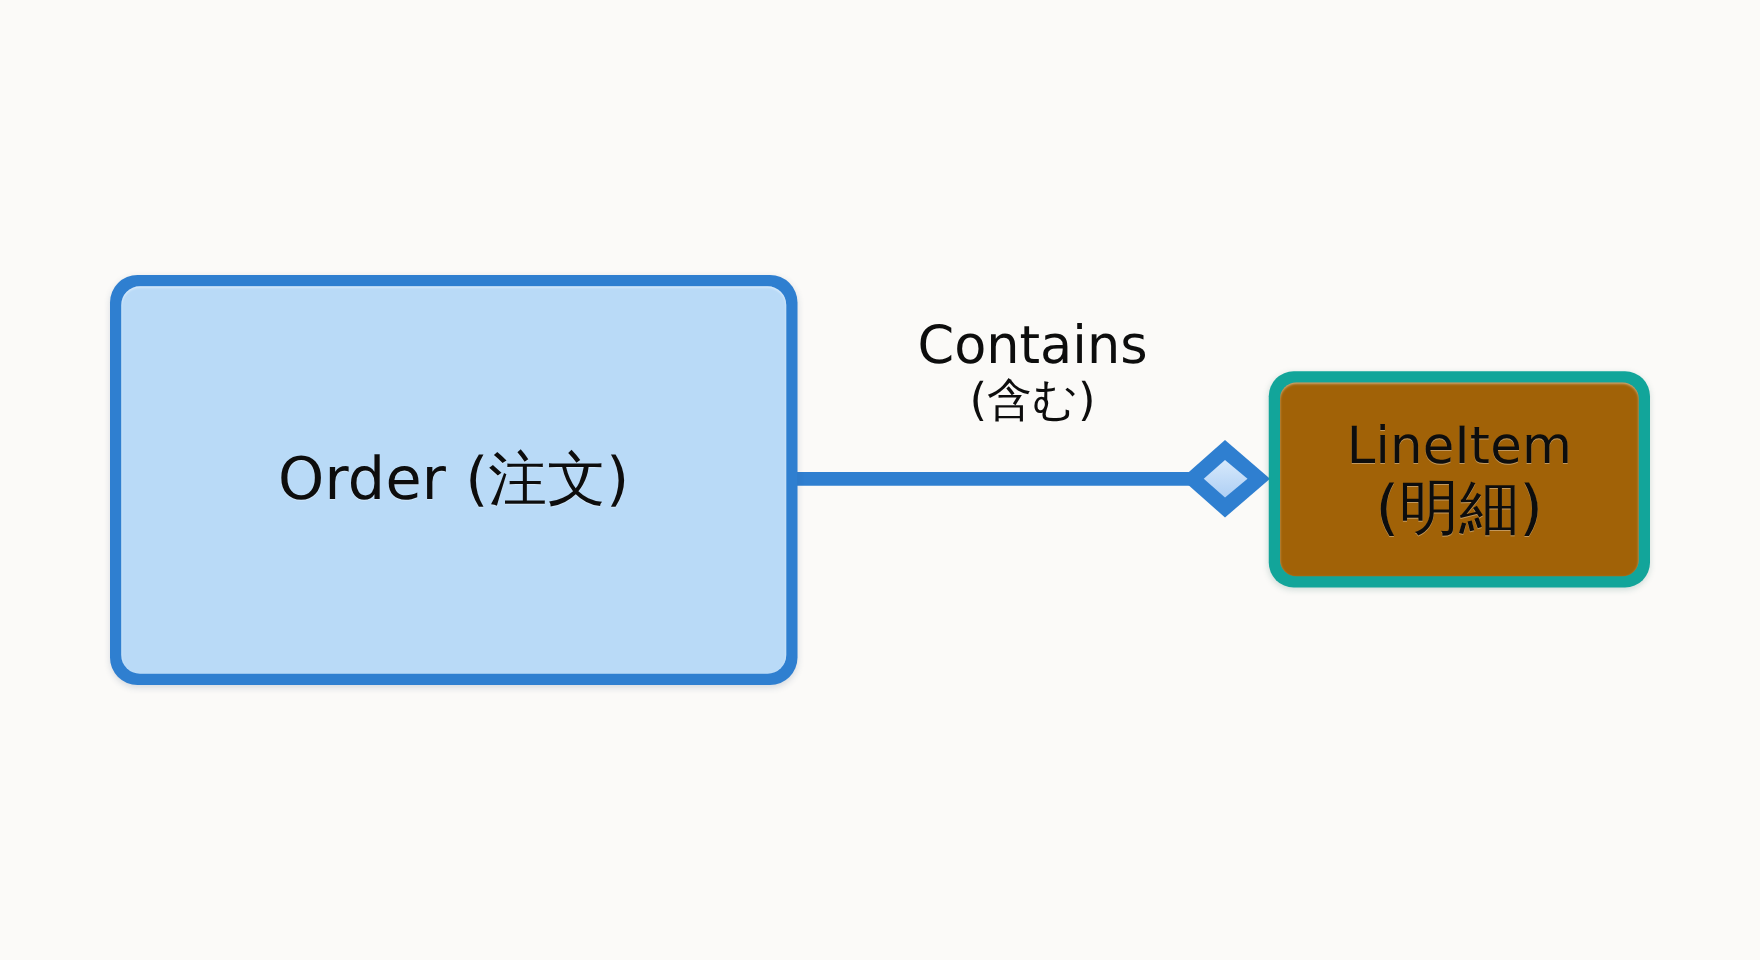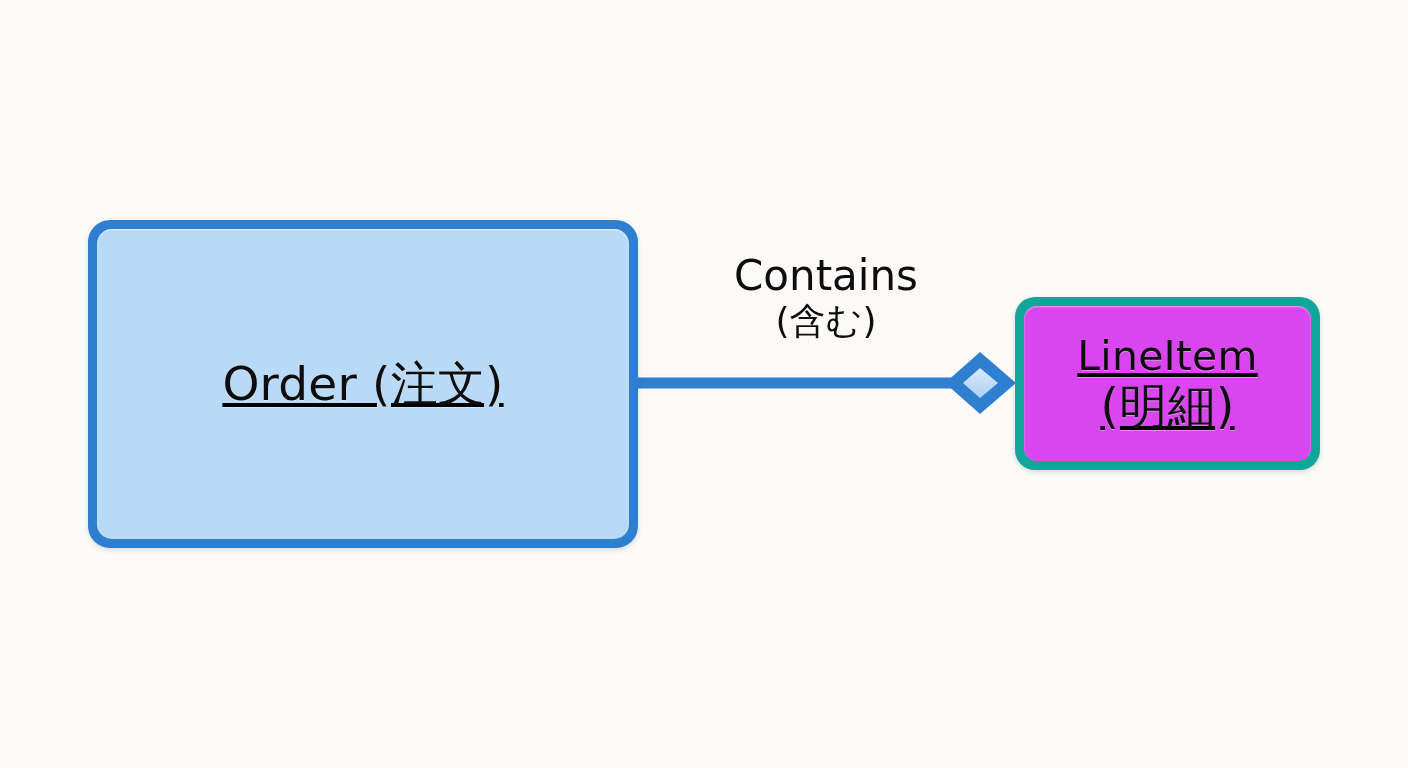--- a/index.html
+++ b/index.html
@@ -39,21 +39,20 @@
     left: 9px;
     right: 9px;
     top: 9px;
     bottom: 9px;
     border-radius: 15px;
     display: flex;
     flex-direction: column;
     align-items: center;
     justify-content: center;
     box-sizing: border-box;
-    text-decoration: underline;
   }
 
   .entity-label {
     color: #0d0d0d;
     line-height: 1.12;
     letter-spacing: 0.2px;
     white-space: nowrap;
     text-shadow: 0 1px 0 rgba(255,255,255,0.35);
   }
 
@@ -78,21 +77,21 @@
   #entity-lineitem {
     left: 1015px;
     top: 297px;
     width: 305px;
     height: 173px;
     background: #12a59a;
     box-shadow: 0 2px 5px rgba(20,90,85,0.18);
     border-radius: 20px;
   }
   #entity-lineitem .entity-inner {
-    background: #d946ef;
+    background: #a16207;
     border-radius: 13px;
     box-shadow: inset 0 1px 2px rgba(255,255,255,0.5);
   }
   #entity-lineitem .entity-label {
     font-size: 41px;
   }
   #entity-lineitem .entity-label.line-secondary {
     font-size: 48px;
   }
 

